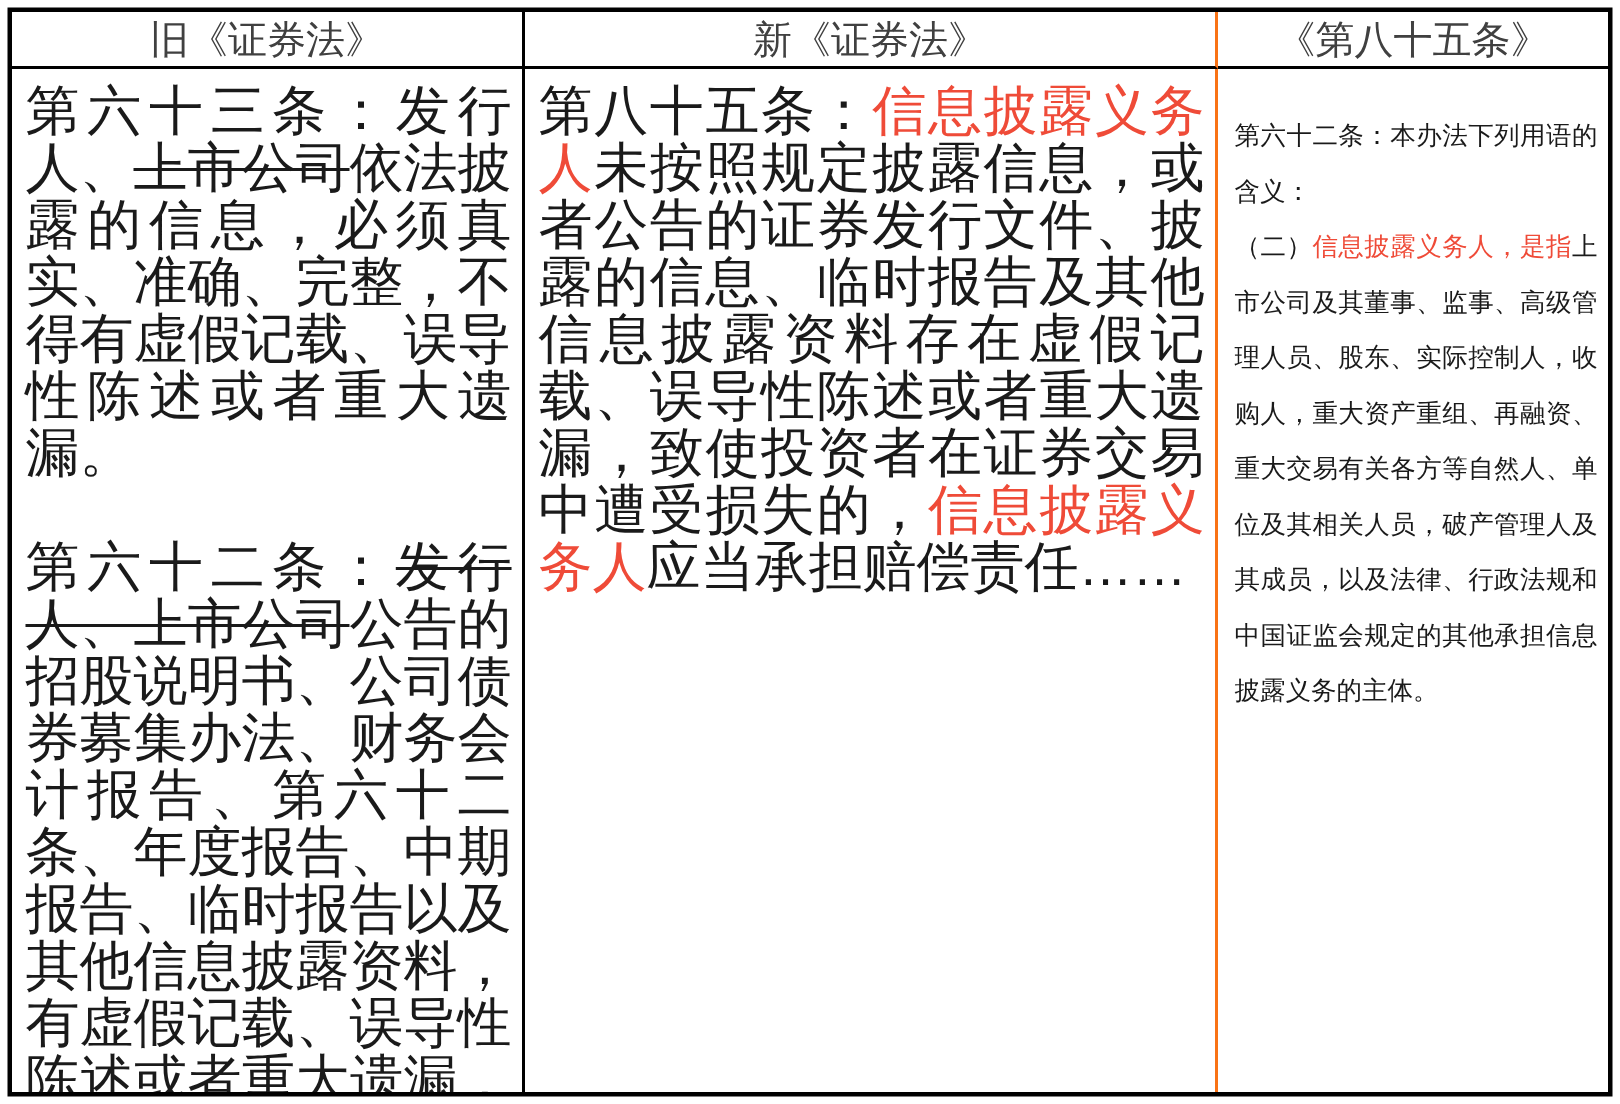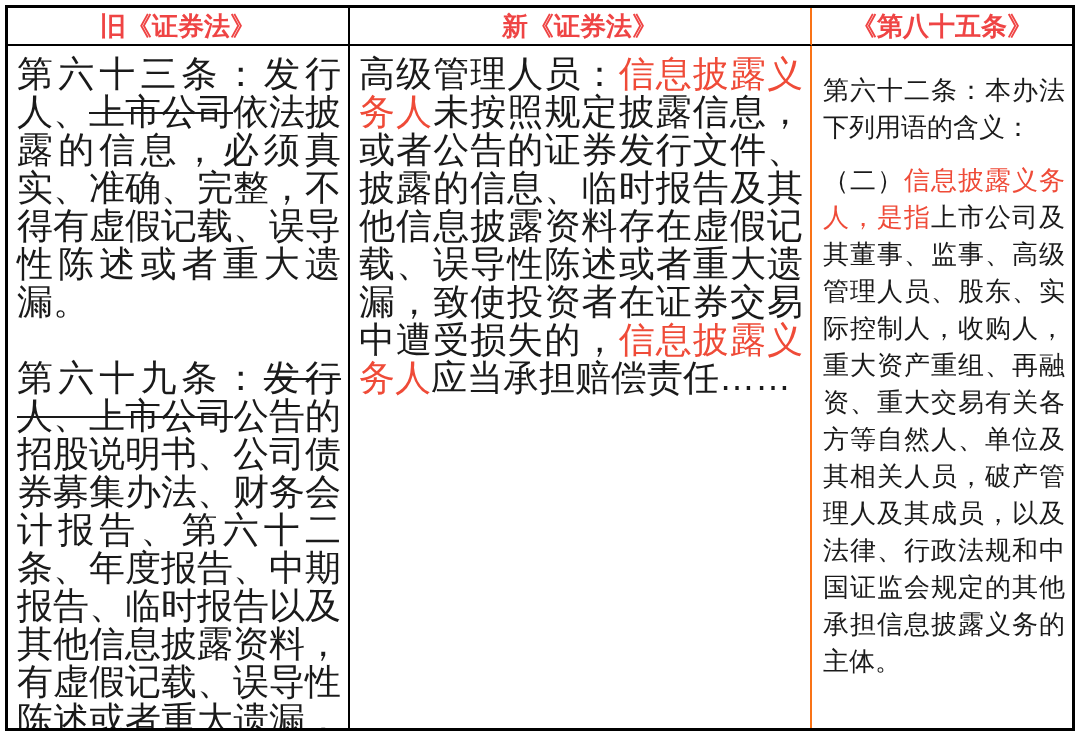--- a/index.html
+++ b/index.html
@@ -27,46 +27,46 @@
     grid-template-columns: 342px 462px 1fr;
     grid-template-rows: 38px 1fr;
   }
   .cell { box-sizing: border-box; }
   .hdr {
     grid-row: 1;
     border-bottom: 2px solid #000000;
     display: flex;
     align-items: center;
     justify-content: center;
-    font-weight: bold;
+    font-weight: normal;
     font-size: 26px;
-    color: #ef4444;
+    color: #404040;
     white-space: nowrap;
   }
   .c1 { grid-column: 1; border-right: 2px solid #000000; }
   .c2 { grid-column: 2; border-right: 2px solid #f97316; }
   .c3 { grid-column: 3; }
   .bd {
     grid-row: 2;
     padding: 9px 7px 8px 9px;
     font-size: 36px;
     line-height: 38px;
     color: #1a1a1a;
     text-align: justify;
     overflow: hidden;
   }
   .bd.c3 {
-    font-size: 26px;
+    font-size: 17px;
     line-height: 37px;
     padding-top: 26px;
     padding-left: 11px;
   }
   .bd p { margin: 0; }
   .bd.c1 p + p, .bd.c2 p + p { margin-top: 38px; }
-  .bd.c3 p + p { margin-top: 16px; }
+  .bd.c3 p + p { margin-top: 0; }
   .seg-red { color: var(--accent-red, #ef4b38); }
   .seg-strike {
     text-decoration: line-through;
     text-decoration-thickness: 2px;
     text-decoration-color: #1a1a1a;
   }
 </style>
 </head>
 <body>
 
@@ -74,25 +74,25 @@
   <div class="tbl">
 
     <div class="cell hdr c1">旧《证券法》</div>
 
     <div class="cell hdr c2">新《证券法》</div>
 
     <div class="cell hdr c3">《第八十五条》</div>
 
     <div class="cell bd c1">
         <p><span>第六十三条：发行人、</span><span class="seg-strike">上市公司</span><span>依法披露的信息，必须真实、准确、完整，不得有虚假记载、误导性陈述或者重大遗漏。</span></p>
-        <p><span>第六十九条：</span><span class="seg-strike">发行人、上市公司</span><span>公告的招股说明书、公司债券募集办法、财务会计报告、第六十二条、年度报告、中期报告、临时报告以及其他信息披露资料，有虚假记载、误导性陈述或者重大遗漏，致使投资者在证券交易中遭受损失的，</span><span class="seg-strike">发行人、上市公司</span><span>应当承担赔偿责任……</span></p>
+        <p><span>第六十二条：</span><span class="seg-strike">发行人、上市公司</span><span>公告的招股说明书、公司债券募集办法、财务会计报告、第六十二条、年度报告、中期报告、临时报告以及其他信息披露资料，有虚假记载、误导性陈述或者重大遗漏，致使投资者在证券交易中遭受损失的，</span><span class="seg-strike">发行人、上市公司</span><span>应当承担赔偿责任……</span></p>
       </div>
 
     <div class="cell bd c2">
-        <p><span>高级管理人员：</span><span class="seg-red">信息披露义务人</span><span>未按照规定披露信息，或者公告的证券发行文件、披露的信息、临时报告及其他信息披露资料存在虚假记载、误导性陈述或者重大遗漏，致使投资者在证券交易中遭受损失的，</span><span class="seg-red">信息披露义务人</span><span>应当承担赔偿责任……</span></p>
+        <p><span>第八十五条：</span><span class="seg-red">信息披露义务人</span><span>未按照规定披露信息，或者公告的证券发行文件、披露的信息、临时报告及其他信息披露资料存在虚假记载、误导性陈述或者重大遗漏，致使投资者在证券交易中遭受损失的，</span><span class="seg-red">信息披露义务人</span><span>应当承担赔偿责任……</span></p>
       </div>
 
     <div class="cell bd c3">
         <p><span>第六十二条：本办法下列用语的含义：</span></p>
         <p><span>（二）</span><span class="seg-red">信息披露义务人，是指</span><span>上市公司及其董事、监事、高级管理人员、股东、实际控制人，收购人，重大资产重组、再融资、重大交易有关各方等自然人、单位及其相关人员，破产管理人及其成员，以及法律、行政法规和中国证监会规定的其他承担信息披露义务的主体。</span></p>
       </div>
 
   </div>
 </div>
 

